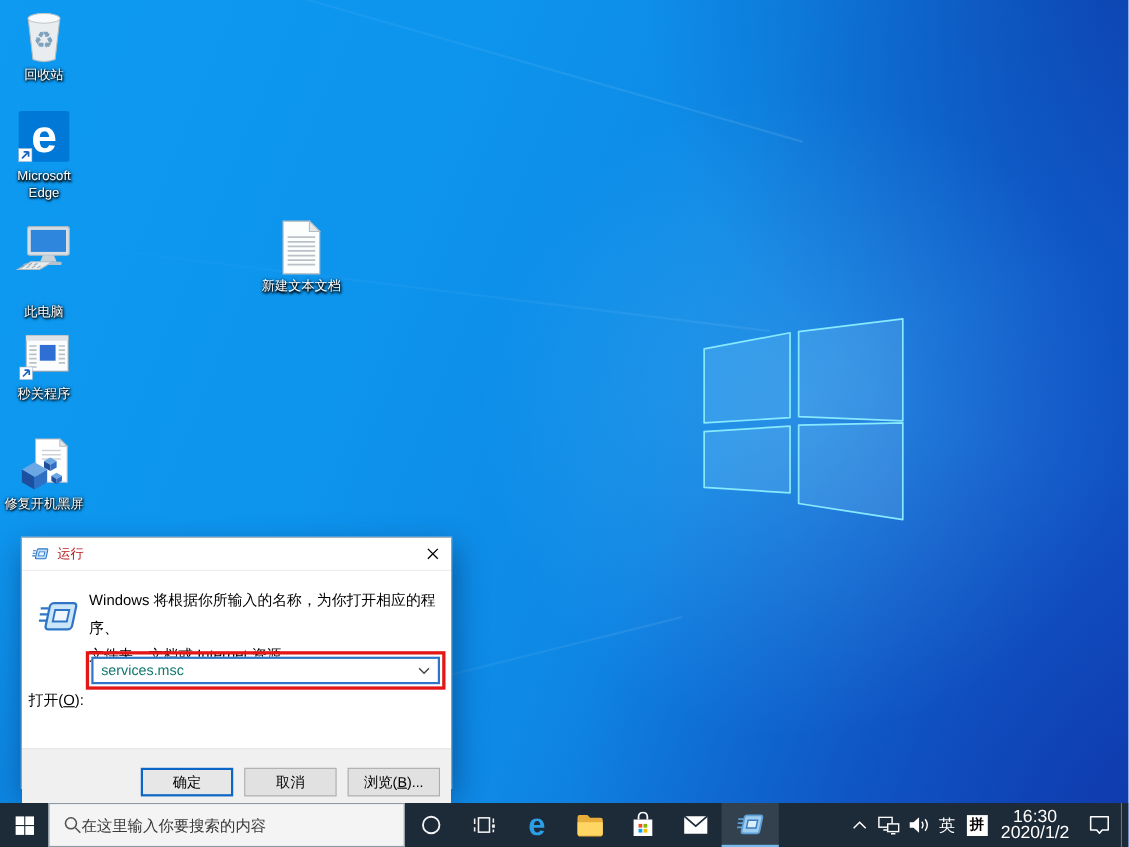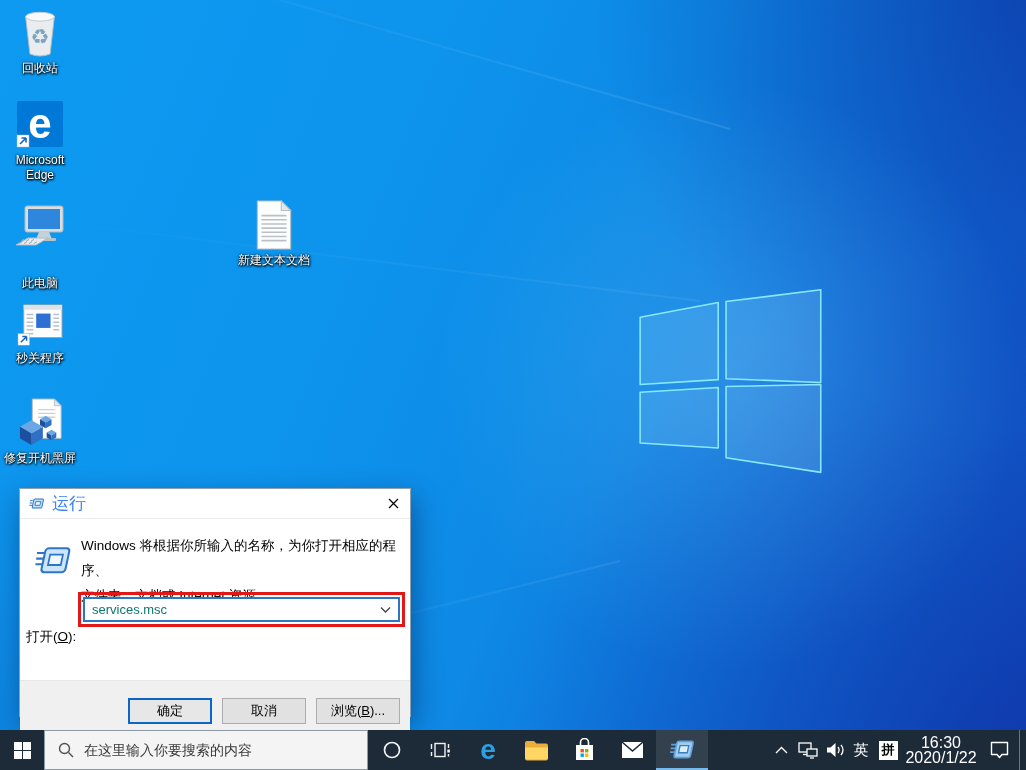--- a/index.html
+++ b/index.html
@@ -31,40 +31,40 @@
   .pos-edge    { left:0px;  top:100px; }
   .pos-thispc  { left:0px;  top:205px;gap:24px; }
   .pos-appsc   { left:0px;  top:304px; }
   .pos-fixreg  { left:0px;  top:398px; }
   .pos-newdoc  { left:234px; top:200px; }
 
   
   .dialog { position:absolute; left:19px; top:488px; width:392px; height:229px;
     background:#fff; border:1px solid #8fa0ae; box-shadow:3px 10px 26px rgba(0,25,70,.45); }
   .titlebar { height:30px; display:flex; align-items:center; padding-left:9px; border-bottom:1px solid #ececec; background:#fff; }
-  .title-text { font-size:17px; color:#3b82f6; margin-left:7px; }
+  .title-text { font-size:12px; color:#b91c1c; margin-left:7px; }
   .close-btn { margin-left:auto; width:34px; height:29px; display:flex; align-items:center; justify-content:center; cursor:pointer; }
   .dlg-content { position:relative; height:137px; background:#fff;padding-left:20px; }
   .dlg-bigicon { position:absolute; left:13px; top:26px; }
   .dlg-desc { position:absolute; left:61px; top:14px; width:322px; font-size:13.5px; line-height:25px; color:#000; }
   .open-row-label { position:absolute; left:6px; top:100px; width:52px; font-size:13.5px; color:#000; text-align:left; line-height:35px; }
   .red-box { position:absolute; left:58px; top:73px; width:327px; height:35px; border:3px solid #e21717; padding:2px; }
   .combo { width:100%; height:100%; border:2px solid #2e75c8; background:#fff; display:flex; align-items:center; position:relative; }
   .combo input { flex:1; border:none; outline:none; font-size:13px; padding:0 22px 0 7px; font-family:inherit; color:#0f766e; background:transparent; }
   .combo-chevron { position:absolute; right:7px; top:50%; transform:translateY(-50%); }
   .dlg-footer { height:61px; background:#f0f0f0; border-top:1px solid #e6e6e6; display:flex; align-items:center; justify-content:flex-end; gap:10px; padding-right:10px;margin-top:24px; }
   .btn { width:84px; height:26px; background:#e1e1e1; border:1px solid #adadad; font-size:13px; font-family:inherit; color:#000; cursor:pointer; }
   .btn.default { border:2px solid #0c66c6; background:#e5f1fb00; background:#e7e7e7; }
   .u { text-decoration:underline; }
 
   
   .taskbar { position:absolute; left:0; bottom:0; width:1026px; height:40px; background:#1d2a38; display:flex; align-items:stretch; }
   .tb-btn { width:48px; display:flex; align-items:center; justify-content:center; cursor:pointer; }
   .tb-start { width:44px; }
-  .searchbox { width:324px; background:#f4f4f4; border:1px solid #8d9aa5; display:flex; align-items:center; padding-left:13px; gap:10px; }
+  .searchbox { width:324px; background:#f4f4f4; border:1px solid #8d9aa5; display:flex; align-items:center; padding-left:13px; }
   .searchbox input { border:none; outline:none; background:transparent; font-size:14px; color:#3a3a3a; width:250px; font-family:inherit; }
   .searchbox input::placeholder { color:#3a3a3a; opacity:1; }
   .tb-run { width:52px; position:relative; background:#33414e; }
   .tb-run::after { content:""; position:absolute; left:0; right:0; bottom:0; height:2px; background:#76b9ed; }
   .tb-spacer { flex:1; }
   .tray { display:flex; align-items:center; }
   .tray-item { height:40px; display:flex; align-items:center; justify-content:center; cursor:pointer; }
   .lang { width:24px; color:#fff; font-size:15px; }
   .ime { width:30px; }
   .ime-box { width:19px; height:19px; background:#fff; color:#000; font-size:13px; font-weight:bold; display:flex; align-items:center; justify-content:center; }
@@ -319,21 +319,21 @@
           <path d="M12 5 q2.2 3 0 6" stroke="#fff" stroke-width="1.3" fill="none"></path>
           <path d="M15 2.8 q4 5.2 0 10.4" stroke="#fff" stroke-width="1.3" fill="none"></path>
         </svg>
       </div>
       <div class="tray-item lang">英</div>
       <div class="tray-item ime">
         <div class="ime-box">拼</div>
       </div>
       <div class="tray-item clock">
         <div>16:30</div>
-        <div>2020/1/22</div>
+        <div>2020/1/2</div>
       </div>
       <div class="tray-item" style="width:40px">
         <svg width="19" height="18" viewBox="0 0 19 18">
           <path d="M1.5 1.5 h16 v12 h-5.5 l-2.5 3 l-2.5 -3 h-5.5 Z" stroke="#fff" stroke-width="1.4" fill="none" stroke-linejoin="round"></path>
         </svg>
       </div>
       <div class="show-desktop"></div>
     </div>
   </div>
 </div>

